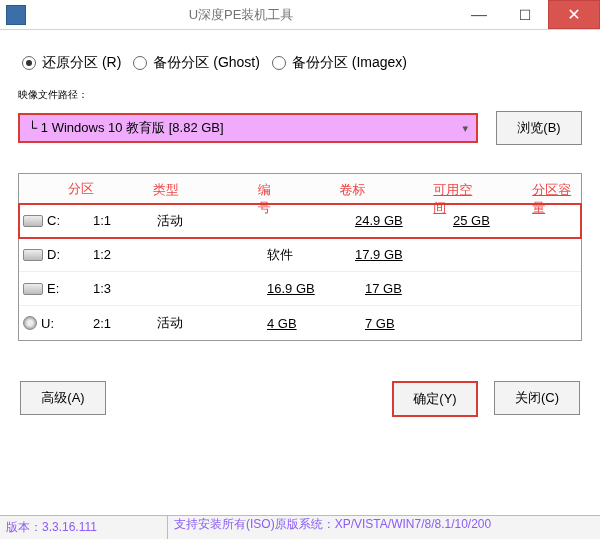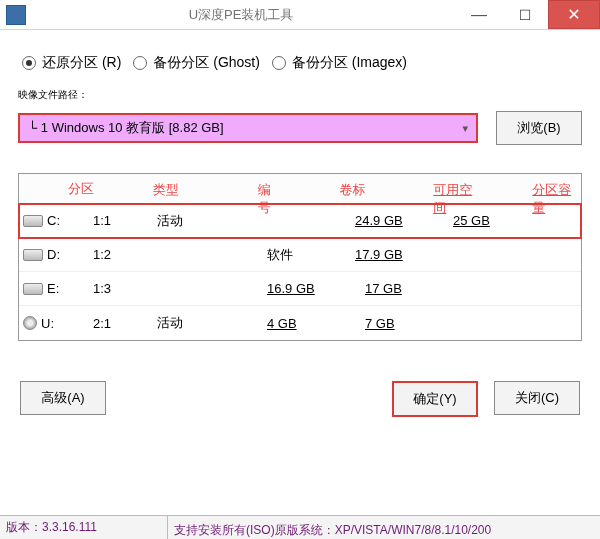--- a/index.html
+++ b/index.html
@@ -32,21 +32,21 @@
 .disk-opt { background: radial-gradient(circle,#eee 30%,#aaa 70%); border: 1px solid #888; border-radius: 50%; width: 14px; height: 14px; }
 .col-part   { width: 70px; display:flex; align-items:center;}
 .col-num    { width: 64px; }
 .col-type   { width: 110px; }
 .col-label  { width: 88px; }
 .col-avail  { width: 98px; text-decoration: underline; }
 .col-cap    { width: 96px; text-decoration: underline; }
 .bottom-row { display: flex; justify-content: space-between; align-items: flex-start; padding: 0 2px; }
 .bottom-right { display: flex; gap: 16px; }
 .btn-primary { border: 2px solid #d93a34; }
-.statusbar { position: absolute; bottom: 0; left: 0; right: 0; height: 24px; border-top: 1px solid #bbb; display: flex; align-items: flex-end; font-size: 12px; color: #701a75; background: #f4f4f4; }
+.statusbar { position: absolute; bottom: 0; left: 0; right: 0; height: 24px; border-top: 1px solid #bbb; display: flex; align-items: flex-start; font-size: 12px; color: #8b5cf6; background: #f4f4f4; }
 .statusbar .ver { width: 168px; padding-left: 6px; border-right: 1px solid #bbb; height: 100%; display:flex; align-items:center;}
 .statusbar .sup { flex: 1; padding-left: 6px; white-space: nowrap; overflow: hidden; }
 </style>
 </head>
 <body>
 
 <div class="titlebar">
   <span class="titlebar-icon"></span>
   <span class="titlebar-title">U深度PE装机工具</span>
   <div class="winbtns">

